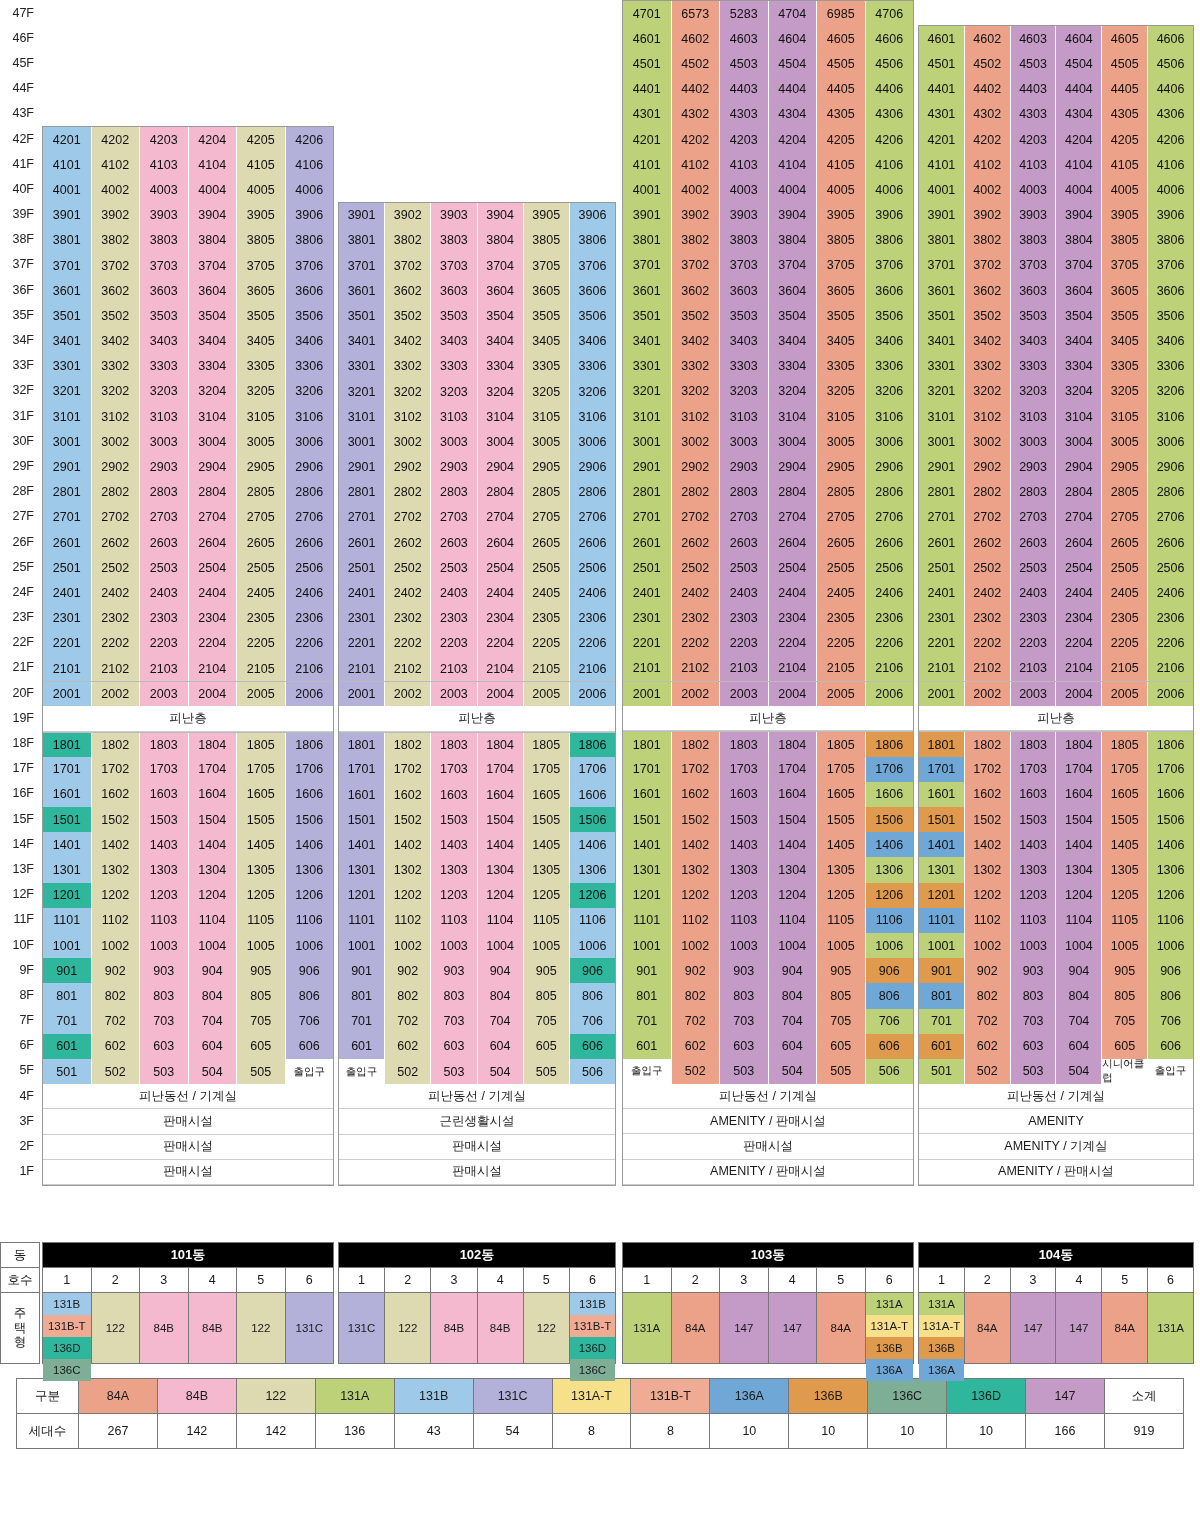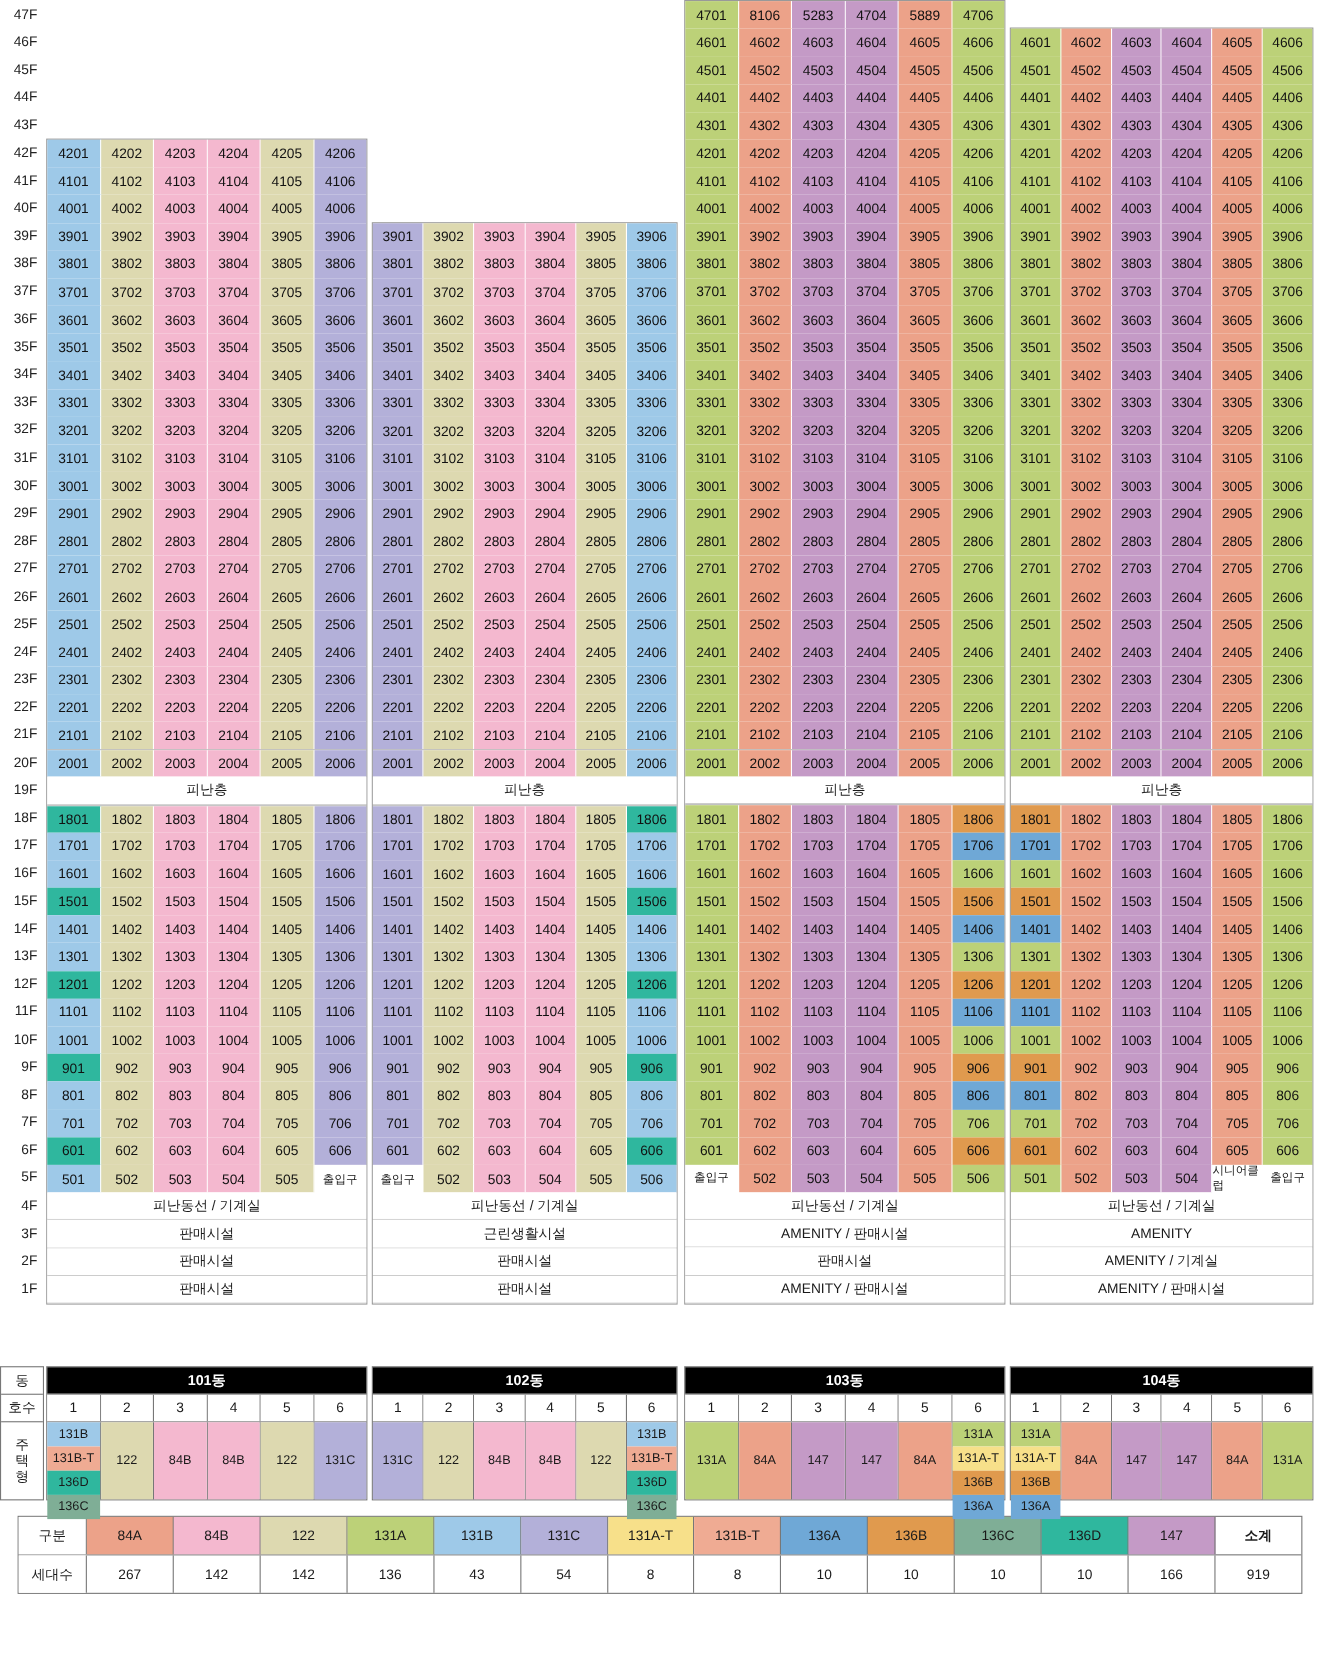--- a/index.html
+++ b/index.html
@@ -699,24 +699,24 @@
         <div class="row rowline">
           <div class="wide" style="background: rgb(255, 255, 255);">판매시설</div>
         </div>
         <div class="row rowline">
           <div class="wide" style="background: rgb(255, 255, 255);">판매시설</div>
         </div>
       </div>
     <div class="block" id="b2" style="left: 622px; width: 292px; top: 0px;">
         <div class="row">
           <div class="cell" style="background: rgb(188, 209, 120);">4701</div>
-          <div class="cell" style="background: rgb(236, 162, 137);">8106</div>
+          <div class="cell" style="background: rgb(236, 162, 137);">6573</div>
           <div class="cell" style="background: rgb(196, 154, 198);">5283</div>
           <div class="cell" style="background: rgb(196, 154, 198);">4704</div>
-          <div class="cell" style="background: rgb(236, 162, 137);">5889</div>
+          <div class="cell" style="background: rgb(236, 162, 137);">6985</div>
           <div class="cell" style="background: rgb(188, 209, 120);">4706</div>
         </div>
         <div class="row">
           <div class="cell" style="background: rgb(188, 209, 120);">4601</div>
           <div class="cell" style="background: rgb(236, 162, 137);">4602</div>
           <div class="cell" style="background: rgb(196, 154, 198);">4603</div>
           <div class="cell" style="background: rgb(196, 154, 198);">4604</div>
           <div class="cell" style="background: rgb(236, 162, 137);">4605</div>
           <div class="cell" style="background: rgb(188, 209, 120);">4606</div>
         </div>
@@ -1556,21 +1556,21 @@
         <div class="scell" style="flex: 1 1 0px; background: rgb(188, 209, 120);">131A</div>
         <div class="scell" style="flex: 1 1 0px; background: rgb(158, 201, 232);">131B</div>
         <div class="scell" style="flex: 1 1 0px; background: rgb(179, 176, 217);">131C</div>
         <div class="scell" style="flex: 1 1 0px; background: rgb(247, 224, 138);">131A-T</div>
         <div class="scell" style="flex: 1 1 0px; background: rgb(239, 171, 147);">131B-T</div>
         <div class="scell" style="flex: 1 1 0px; background: rgb(111, 168, 214);">136A</div>
         <div class="scell" style="flex: 1 1 0px; background: rgb(224, 154, 78);">136B</div>
         <div class="scell" style="flex: 1 1 0px; background: rgb(127, 174, 150);">136C</div>
         <div class="scell" style="flex: 1 1 0px; background: rgb(47, 183, 158);">136D</div>
         <div class="scell" style="flex: 1 1 0px; background: rgb(196, 154, 198);">147</div>
-        <div class="scell" style="flex: 1 1 0px; font-weight: bold;">소계</div>
+        <div class="scell" style="flex: 1 1 0px;">소계</div>
       </div>
       <div class="srow">
         <div class="scell s-head">세대수</div>
         <div class="scell" style="flex: 1 1 0px;">267</div>
         <div class="scell" style="flex: 1 1 0px;">142</div>
         <div class="scell" style="flex: 1 1 0px;">142</div>
         <div class="scell" style="flex: 1 1 0px;">136</div>
         <div class="scell" style="flex: 1 1 0px;">43</div>
         <div class="scell" style="flex: 1 1 0px;">54</div>
         <div class="scell" style="flex: 1 1 0px;">8</div>

